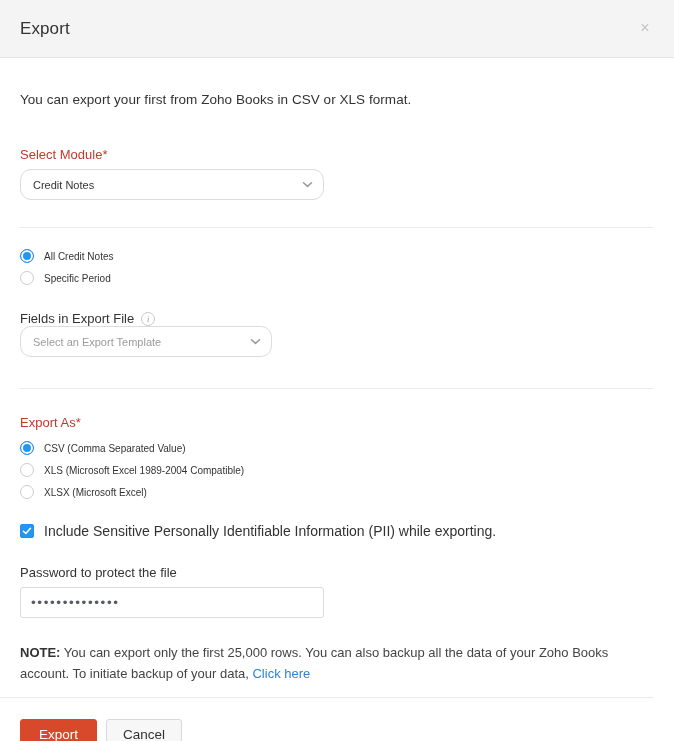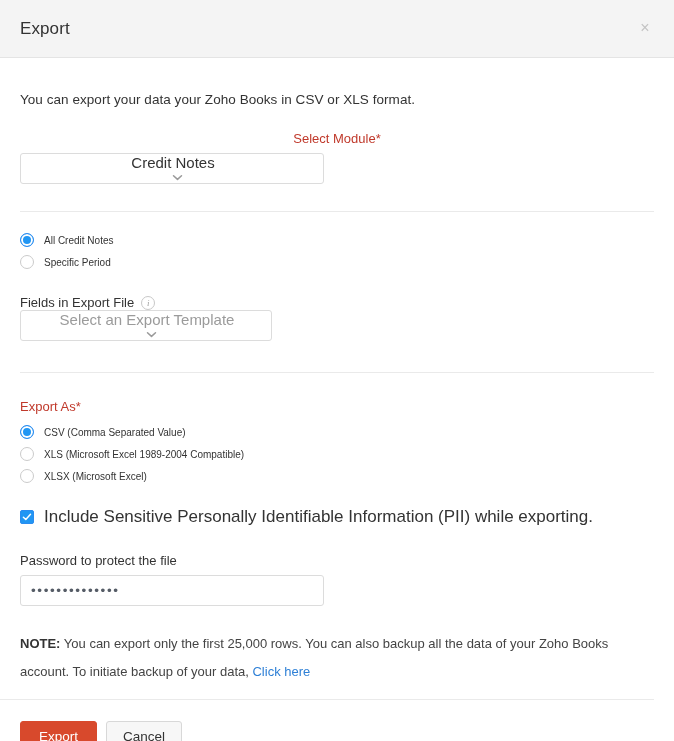--- a/index.html
+++ b/index.html
@@ -69,39 +69,37 @@
     font-size: 13px;
     color: #333333;
     margin-bottom: 7px;
     display: block;
   }
   .field-label.required {
     color: #c0392b;
   }
 
   .block-module {
-    margin-top: 24px;
-    text-align: center;
+    margin-top: 40px;
   }
 
   
   .select-box {
     border: 1px solid #dcdcdc;
-    border-radius: 3px;
+    border-radius: 11px;
     background: #ffffff;
     height: 31px;
     display: flex;
     align-items: center;
     justify-content: space-between;
     padding: 0 10px 0 12px;
     box-sizing: border-box;
-    font-size: 15px;
-    color: #333333;
-    cursor: pointer;
-    flex-direction: column;
+    font-size: 11px;
+    color: #333333;
+    cursor: pointer;
   }
   .select-box.module { width: 304px; }
   .select-box.template { width: 252px; }
   .select-box.placeholder .select-value { color: #9b9b9b; }
   .chev {
     width: 11px;
     height: 11px;
     flex: 0 0 auto;
     margin-left: 8px;
   }
@@ -185,21 +183,21 @@
     height: 14px;
     border-radius: 2px;
     background: #2196f3;
     border: 1px solid #2b8cf0;
     box-sizing: border-box;
     margin-right: 10px;
     flex: 0 0 auto;
     position: relative;
   }
   .checkbox svg { display: block; position: absolute; left: 1px; top: 1px; }
-  .check-label { font-size: 17px; color: #333333; }
+  .check-label { font-size: 14px; color: #333333; }
 
   
   .block-password { margin-top: 26px; }
   .text-input {
     width: 304px;
     height: 31px;
     border: 1px solid #dcdcdc;
     border-radius: 3px;
     box-sizing: border-box;
     padding: 0 10px;
@@ -208,21 +206,21 @@
     color: #555c66;
     letter-spacing: 1.6px;
     background: #ffffff;
     outline: none;
   }
 
   
   .note {
     margin-top: 24px;
     font-size: 13px;
-    line-height: 28px;
+    line-height: 21px;
     color: #444444;
     max-width: 640px;
   }
   .note-label { font-weight: bold; color: #333333; }
   .note-link {
     color: #2f80d6;
     text-decoration: none;
     cursor: pointer;
   }
 
@@ -262,21 +260,21 @@
 
 <div class="dialog">
 
   <div class="dialog-header">
     <div class="dialog-title">Export</div>
     <div class="close-btn">×</div>
   </div>
 
   <div class="dialog-body">
 
-    <div class="intro-text">You can export your data your Zoho Books in CSV or XLS format.</div>
+    <div class="intro-text">You can export your first from Zoho Books in CSV or XLS format.</div>
 
     <div class="block-module">
       <span class="field-label required">Select Module*</span>
       <div class="select-box module">
         <span class="select-value">Credit Notes</span>
         <span class="chev">
           <svg width="11" height="11" viewBox="0 0 11 11">
               <path d="M1.5 3.7 L5.5 7.4 L9.5 3.7" fill="none" stroke="#9a9a9a" stroke-width="1.5" stroke-linecap="round" stroke-linejoin="round"></path>
             </svg>
         </span>

